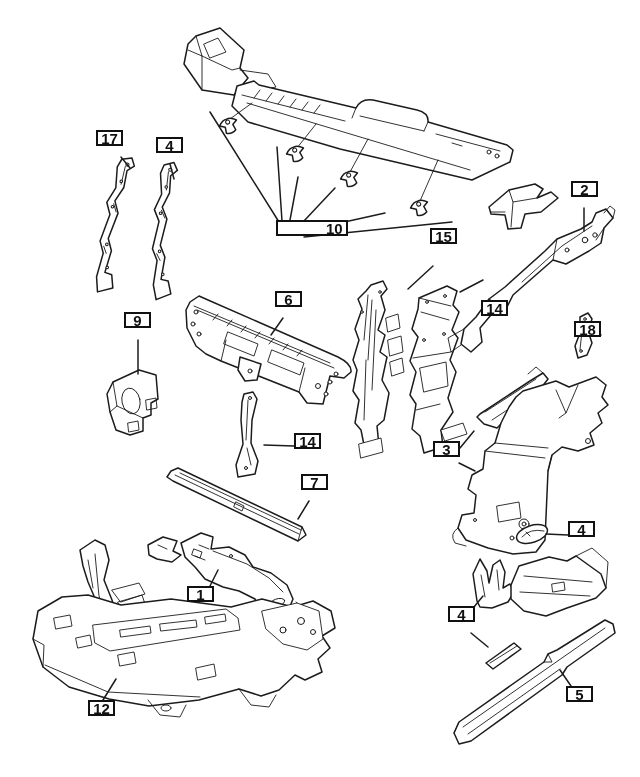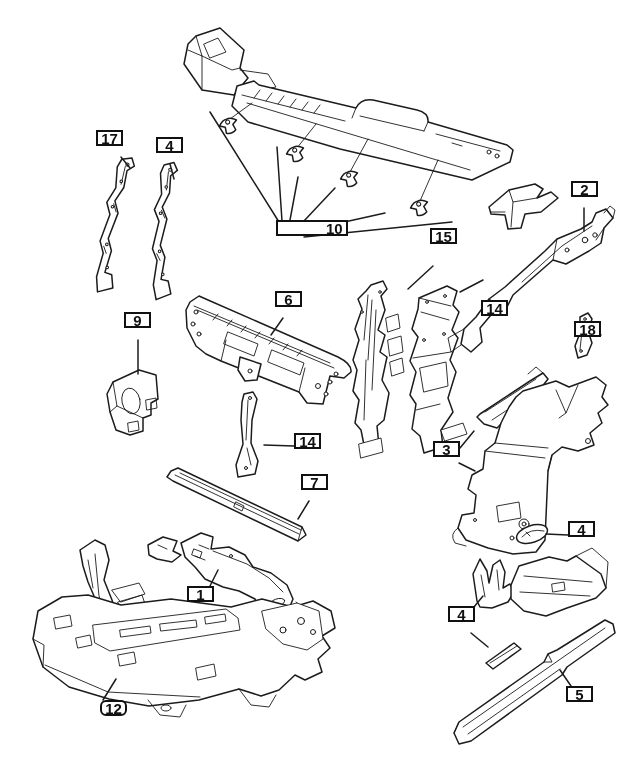--- a/index.html
+++ b/index.html
@@ -306,20 +306,20 @@
     </div>
   <div class="co" style="left:568px;top:521px;">
       <span>4</span>
     </div>
   <div class="co" style="left:187px;top:586px;">
       <span>1</span>
     </div>
   <div class="co" style="left:448px;top:606px;">
       <span>4</span>
     </div>
-  <div class="co" style="left:100px;top:700px;border-radius:6px;">
+  <div class="co" style="left:88px;top:700px;">
       <span>12</span>
     </div>
   <div class="co" style="left:566px;top:686px;">
       <span>5</span>
     </div>
 
 </div>
 
 </body></html>

